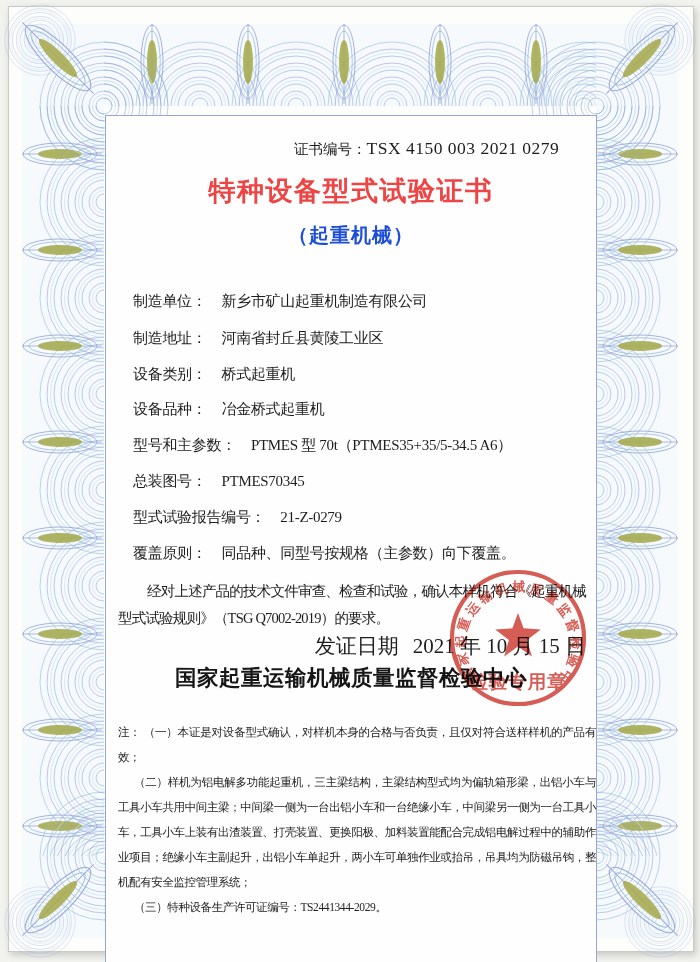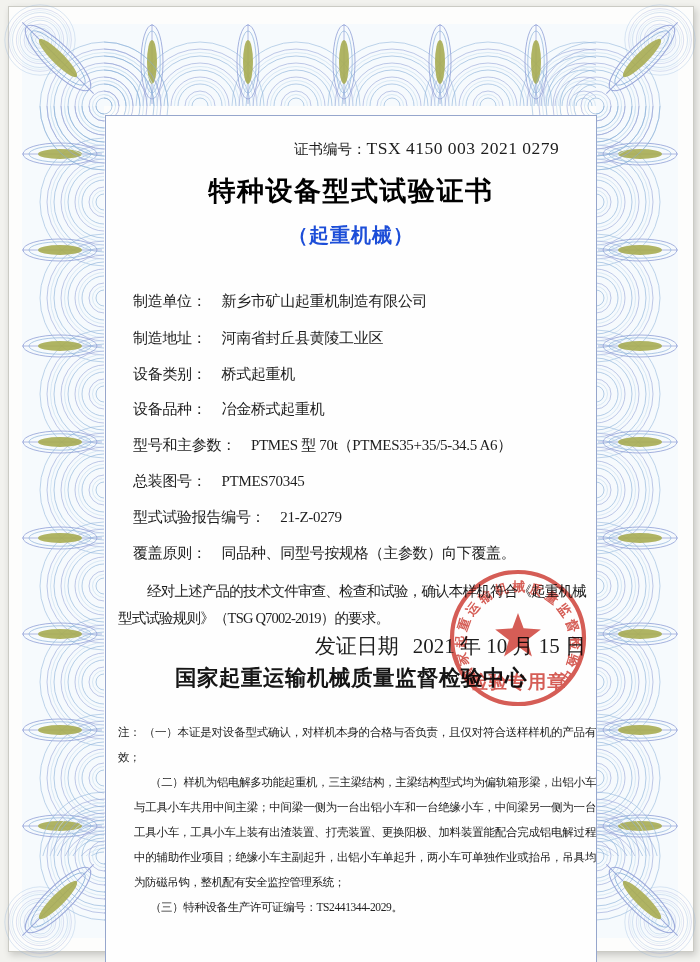--- a/index.html
+++ b/index.html
@@ -18,42 +18,42 @@
   .panel{
     position:absolute;left:105px;top:115px;width:492px;height:851px;
     background:#fefefe;border:1.5px solid #96a6cc;box-sizing:border-box;
   }
   .abs{position:absolute;}
   .certline{left:188px;top:22px;font-size:14.5px;white-space:nowrap;}
   .certline .num{font-size:17.5px;letter-spacing:.5px;}
   .title{
     left:0;top:57px;width:100%;text-align:center;
     font-family:"Liberation Sans","DejaVu Sans",sans-serif;
-    font-weight:bold;font-size:27px;letter-spacing:1.5px;color:#000000;
+    font-weight:bold;font-size:27px;letter-spacing:1.5px;color:#ef4444;
   }
   .subtitle{
     left:0;top:106px;width:100%;text-align:center;
     font-family:"Liberation Sans","DejaVu Sans",sans-serif;
     font-weight:bold;font-size:20px;letter-spacing:1px;color:#1d4ed8;
   }
   .field{left:27px;white-space:nowrap;font-size:15px;letter-spacing:-.3px;}
   .field .fvalue{margin-left:15px;}
   .statement{
     left:12px;top:462px;width:468px;font-size:14.5px;letter-spacing:-.8px;
     line-height:27px;text-indent:2em;text-align:justify;
   }
   .dateline{left:0;top:516px;width:480px;text-align:right;font-size:21px;white-space:nowrap;}
   .dateline .dlabel{margin-right:14px;}
   .issuer{
     left:0;top:547px;width:100%;text-align:center;
     font-weight:bold;font-size:21.5px;letter-spacing:.5px;color:#161616;
   }
   .notes{left:12px;top:604px;width:478px;font-size:11.5px;letter-spacing:-.4px;line-height:25px;color:#222;}
   .notes p{margin:0;text-align:justify;}
-  .notes p.cont{margin-left:16px;text-indent:16px;}
+  .notes p.cont{margin-left:0;text-indent:16px;}
   .note-tag{margin-right:3px;}
   .seal{
     position:absolute;left:446px;top:568px;width:145px;height:152px;
     opacity:.87;mix-blend-mode:multiply;z-index:5;
   }
 </style>
 </head>
 <body>
 
 <div class="paper"></div>

